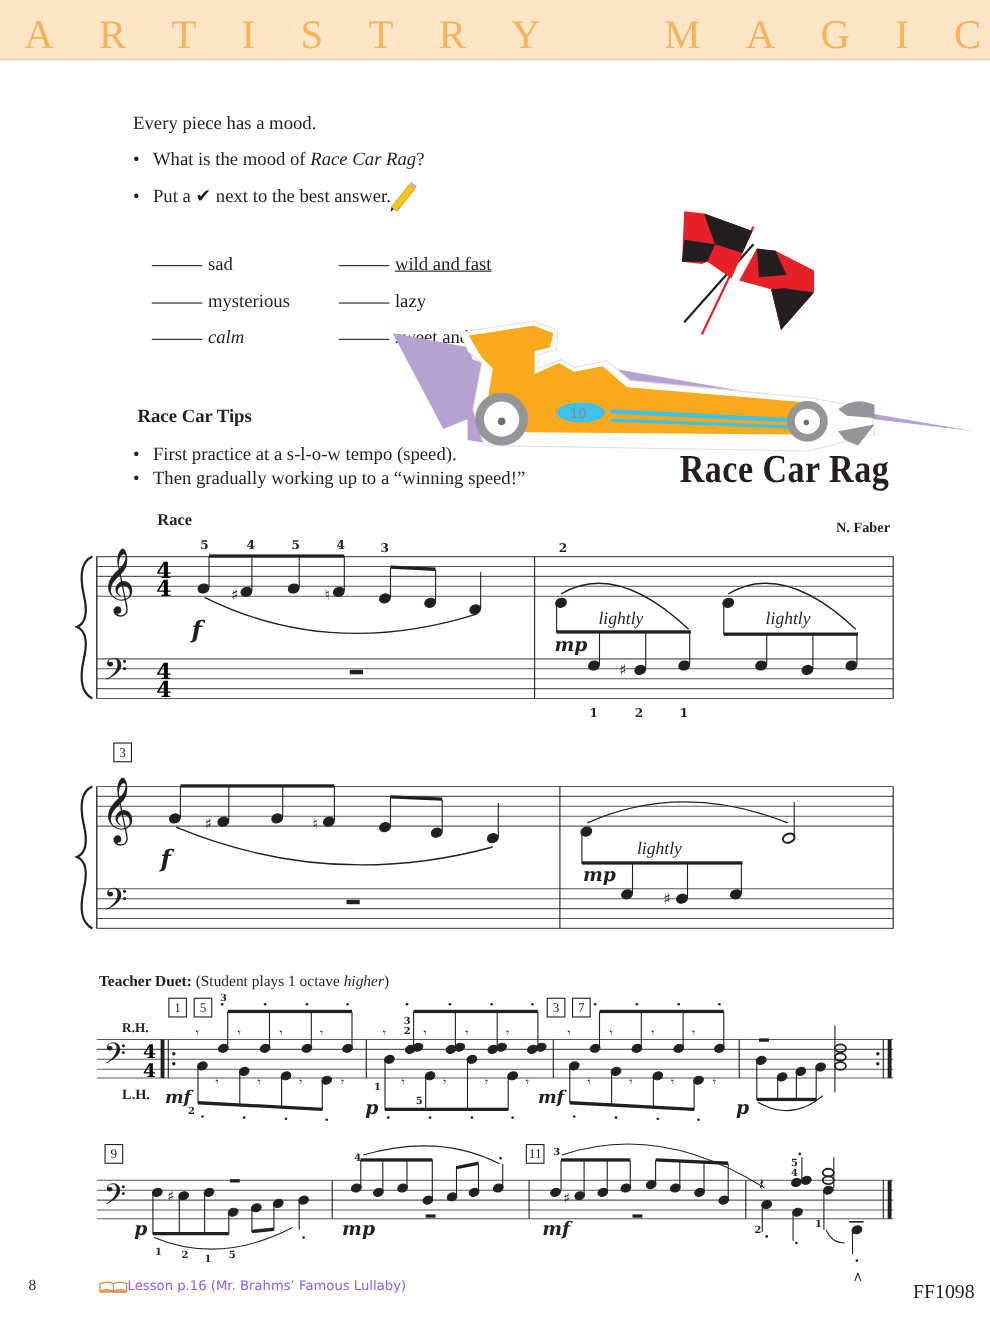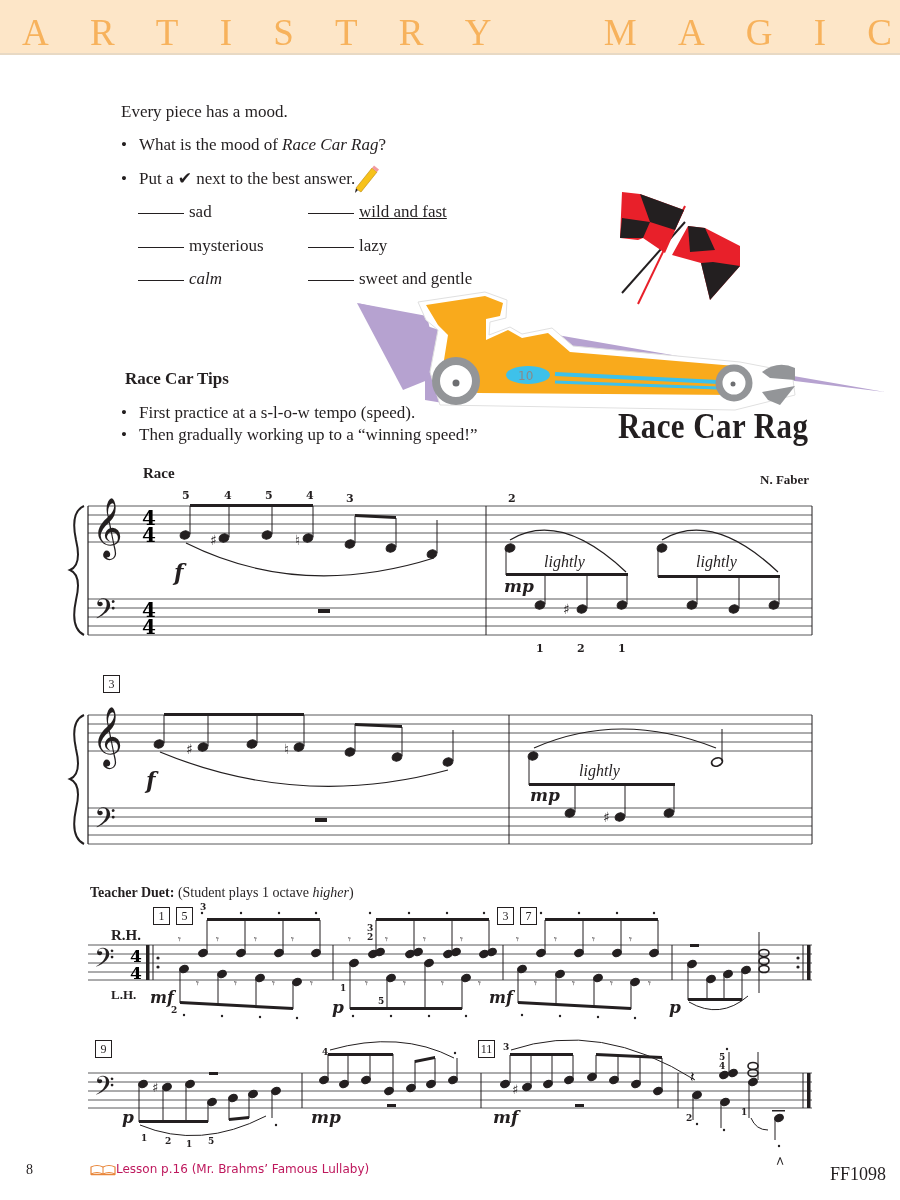--- a/index.html
+++ b/index.html
@@ -7,33 +7,33 @@
   body { position: relative; font-family: "Liberation Serif", "DejaVu Serif", serif; color: #231f20; }
 
   .header-band { position: absolute; left: 0; top: 0; width: 900px; height: 55px; background: #fde6c8; border-bottom: 2px solid #e8d9c4; }
   .header-title { position: absolute; left: 22px; top: 14px; width: 870px; display: flex; justify-content: space-between; font-family: "Liberation Serif", serif; font-size: 37px; color: #f7b25c; letter-spacing: 0; line-height: 1; }
   .header-title span { display: inline-block; }
   .header-title .gap { width: 30px; }
 
   .text { position: absolute; font-size: 17px; line-height: 1.2; margin-left: 31px; }
   .bullet::before { content: "•"; position: absolute; left: -18px; }
   .bold { font-weight: bold; }
-  .ans { position: absolute; font-size: 17px; white-space: nowrap; }
+  .ans { position: absolute; font-size: 17px; white-space: nowrap; margin-top: 28px; }
   .blank { display: inline-block; width: 46px; border-bottom: 1.5px solid #231f20; margin-right: 5px; transform: translateY(-3px); }
 
   .piece-title { position: absolute; left: 618px; top: 405px; font-family: "Liberation Serif", serif; font-weight: bold; font-size: 36px; transform: scaleX(0.86); transform-origin: left top; letter-spacing: 0.5px; }
   .composer { position: absolute; left: 760px; top: 472px; font-size: 13px; font-weight: bold; }
   .tempo { position: absolute; left: 143px; top: 465px; font-size: 15px; font-weight: bold; }
 
   svg { position: absolute; overflow: visible; }
   .staff line { stroke: #58595b; stroke-width: 1; }
 
   .duet-label { position: absolute; left: 90px; top: 885px; font-size: 14px; }
   .footer-page { position: absolute; left: 26px; top: 1162px; font-size: 14px; }
-  .footer-lesson { position: absolute; left: 90px; top: 1162px; font-family: "DejaVu Sans", sans-serif; font-size: 12px; color: #be185d; }
+  .footer-lesson { position: absolute; left: 90px; top: 1162px; font-family: "DejaVu Sans", sans-serif; font-size: 12px; color: #8b5cf6; }
   .footer-code { position: absolute; left: 830px; top: 1164px; font-size: 18px; }
 
   .mbox { position: absolute; border: 1px solid #231f20; font-size: 12px; width: 17px; height: 18px; text-align: center; line-height: 16px; font-weight: normal; }
 </style>
 </head>
 <body>
 
 <div class="header-band">
   <div class="header-title">
     <span>A</span>
@@ -263,21 +263,21 @@
   <text x="530" y="801" font-size="17" font-style="italic" font-weight="bold" font-family="DejaVu Serif, serif" fill="#231f20">mp</text>
 </svg>
 
 <div class="duet-label">
   <b>Teacher Duet:</b><span> (Student plays 1 octave </span><i>higher</i><span>)</span>
 </div>
 <div class="mbox" style="left:153px; top:907px;">1</div>
 <div class="mbox" style="left:176px; top:907px;">5</div>
 <div class="mbox" style="left:497px; top:907px;">3</div>
 <div class="mbox" style="left:520px; top:907px;">7</div>
-<div style="position:absolute; left:111px; top:927px; font-size:15px; font-weight:bold;">R.H.</div>
+<div style="position:absolute; left:111px; top:927px; font-size:12px; font-weight:bold;">R.H.</div>
 <div style="position:absolute; left:111px; top:987px; font-size:13px; font-weight:bold;">L.H.</div>
 
 <svg style="left:0; top:0;" width="900" height="1200">
   <g class="staff">
     <line x1="88" y1="945" x2="812" y2="945"></line>
       <line x1="88" y1="954" x2="812" y2="954"></line>
       <line x1="88" y1="963" x2="812" y2="963"></line>
       <line x1="88" y1="972" x2="812" y2="972"></line>
       <line x1="88" y1="980" x2="812" y2="980"></line>
   </g>

